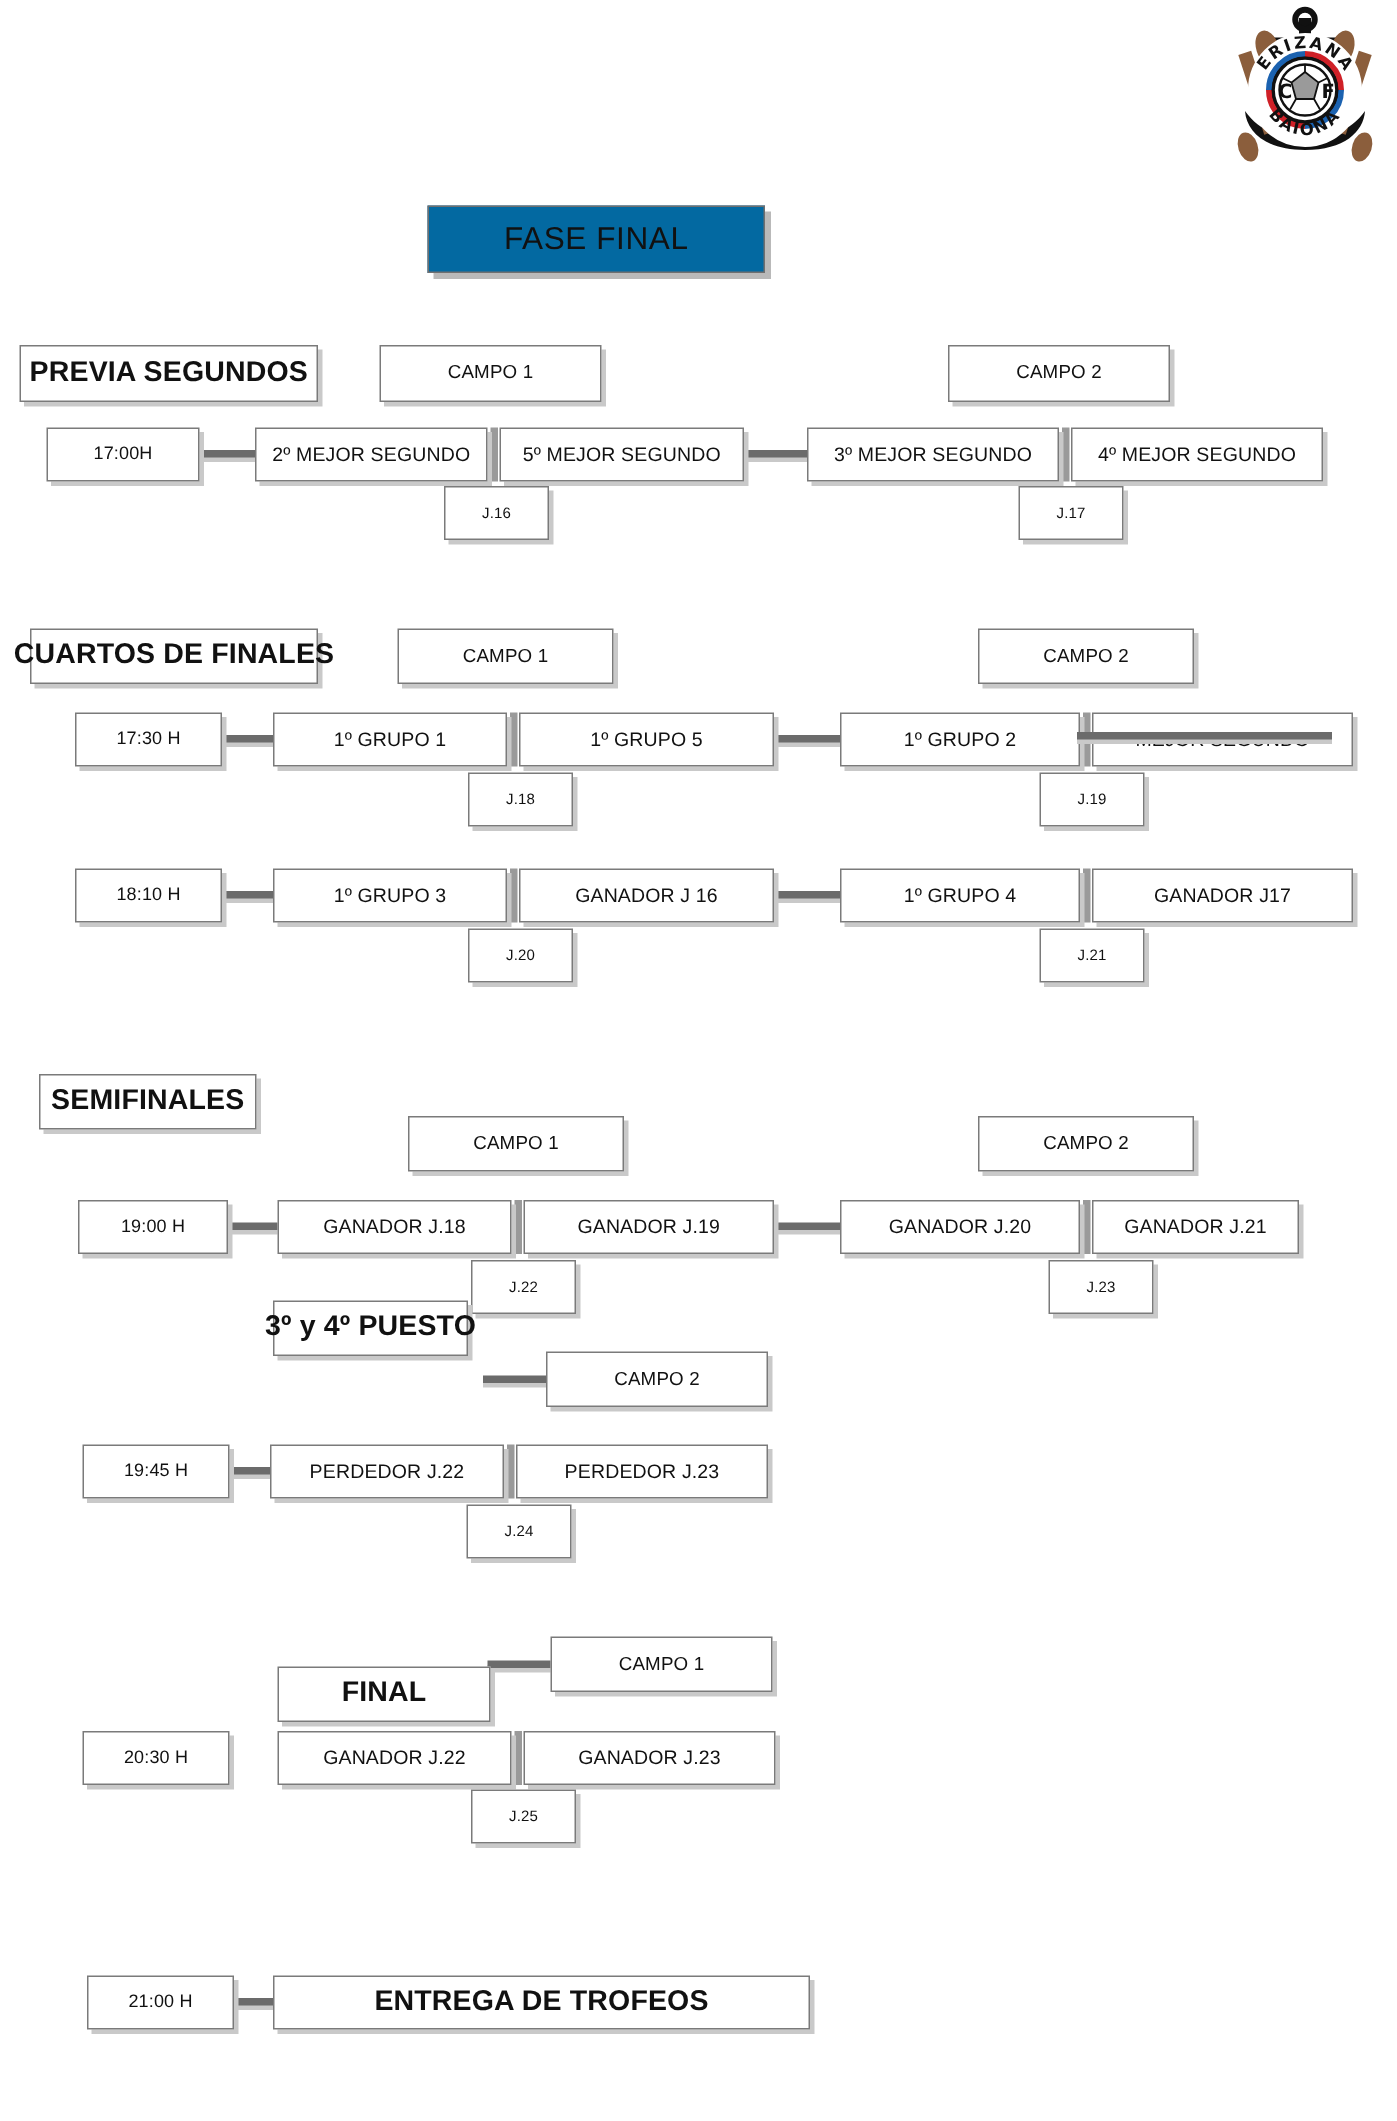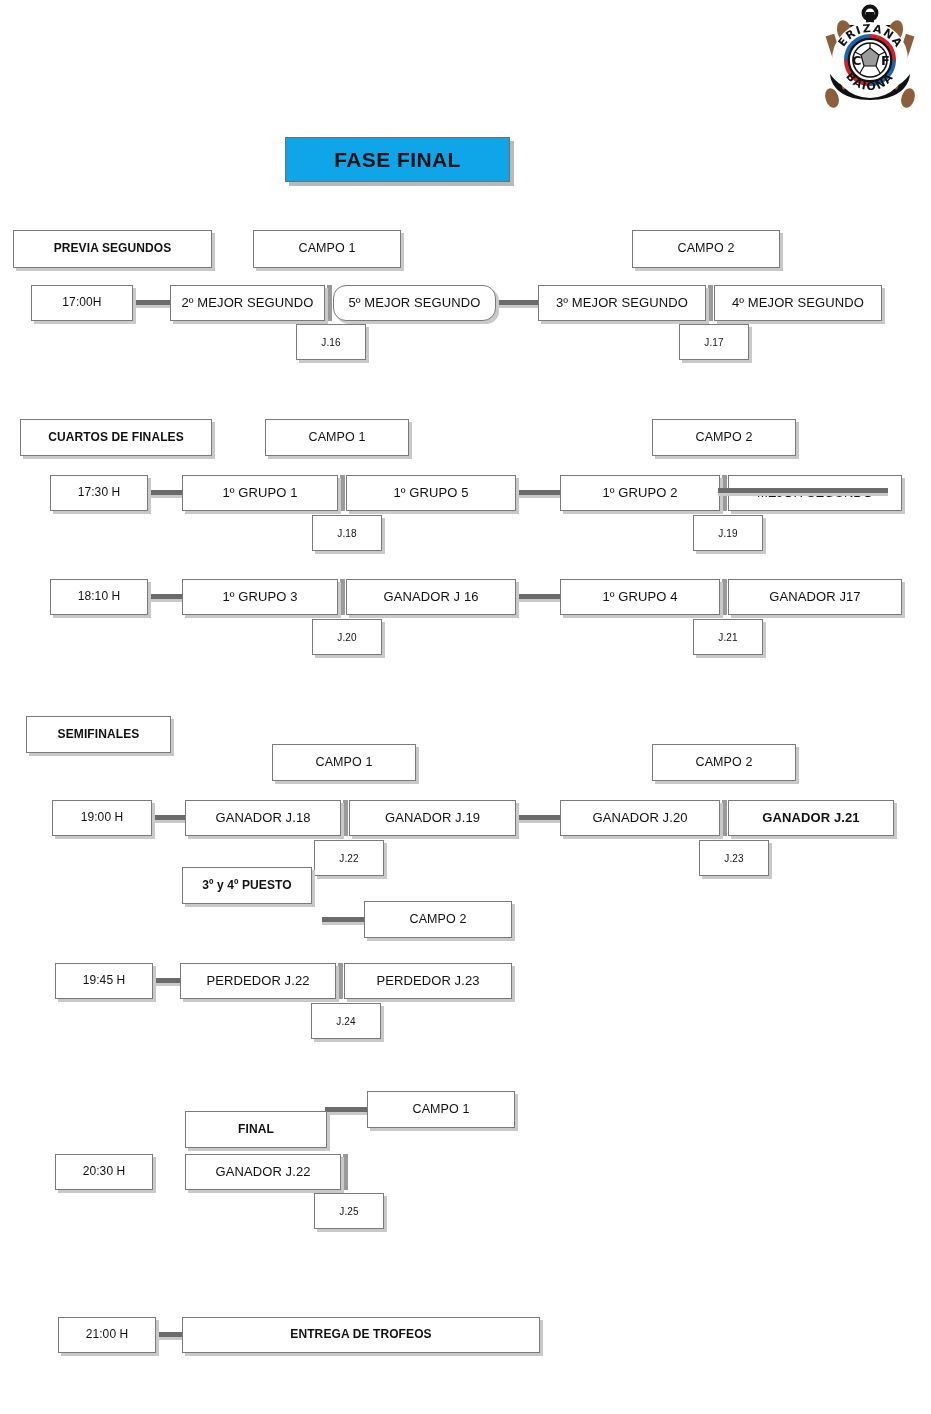--- a/index.html
+++ b/index.html
@@ -21,34 +21,34 @@
     border:1.6px solid #7a7a7a;
     box-shadow:3px 3px 0 0 #c9c9c9;
     display:flex;align-items:center;justify-content:center;
     text-align:center;
     font-size:12.5px;
     line-height:1.1;
     letter-spacing:.1px;
     white-space:nowrap;
     z-index:3;
   }
-  .box.bold{font-weight:bold;font-size:12px;}
+  .box.bold{font-weight:bold;font-size:19px;}
   .box.small{font-size:13px;}
   .box.time{font-size:12px;}
   .box.jbox{font-size:10px;}
 
   
   .banner{
     position:absolute;
     box-sizing:border-box;
-    background:#0ea5e9;
+    background:#0369a1;
     border:1.4px solid #6f6f6f;
     box-shadow:4px 4px 0 0 #b9b9b9;
     display:flex;align-items:center;justify-content:center;
-    font-weight:bold;font-size:21px;
+    font-weight:normal;font-size:21px;
     letter-spacing:.4px;
     z-index:3;
   }
 
   
   .hconn{
     position:absolute;
     height:5px;
     background:#6b6b6b;
     box-shadow:0 3px 0 0 #c9c9c9;
@@ -124,21 +124,21 @@
   <div class="banner" style="left:285px;top:137px;width:225px;height:45px;">FASE FINAL</div>
 
   <div class="box bold" style="left:13px;top:230px;width:199px;height:38px;">PREVIA SEGUNDOS</div>
   <div class="box" style="left:253px;top:230px;width:148px;height:38px;">CAMPO 1</div>
   <div class="box" style="left:632px;top:230px;width:148px;height:38px;">CAMPO 2</div>
 
   <div class="box time" style="left:31px;top:285px;width:102px;height:36px;">17:00H</div>
   <div class="hconn" style="left:131px;top:300px;width:41px;"></div>
   <div class="box small" style="left:170px;top:285px;width:155px;height:36px;">2º MEJOR SEGUNDO</div>
   <div class="vconn" style="left:327px;top:285px;height:36px;"></div>
-  <div class="box small" style="left:333px;top:285px;width:163px;height:36px;border-radius:13px;">5º MEJOR SEGUNDO</div>
+  <div class="box small" style="left:333px;top:285px;width:163px;height:36px;">5º MEJOR SEGUNDO</div>
   <div class="box jbox" style="left:296px;top:324px;width:70px;height:36px;">J.16</div>
 
   <div class="hconn" style="left:494px;top:300px;width:46px;"></div>
   <div class="box small" style="left:538px;top:285px;width:168px;height:36px;">3º MEJOR SEGUNDO</div>
   <div class="vconn" style="left:708px;top:285px;height:36px;"></div>
   <div class="box small" style="left:714px;top:285px;width:168px;height:36px;">4º MEJOR SEGUNDO</div>
   <div class="box jbox" style="left:679px;top:324px;width:70px;height:36px;">J.17</div>
 
   <div class="box bold" style="left:20px;top:419px;width:192px;height:37px;">CUARTOS DE FINALES</div>
   <div class="box" style="left:265px;top:419px;width:144px;height:37px;">CAMPO 1</div>
@@ -179,40 +179,41 @@
   <div class="box time" style="left:52px;top:800px;width:100px;height:36px;">19:00 H</div>
   <div class="hconn" style="left:150px;top:815px;width:38px;"></div>
   <div class="box small" style="left:185px;top:800px;width:156px;height:36px;">GANADOR J.18</div>
   <div class="vconn" style="left:343px;top:800px;height:36px;"></div>
   <div class="box small" style="left:349px;top:800px;width:167px;height:36px;">GANADOR J.19</div>
   <div class="box jbox" style="left:314px;top:840px;width:70px;height:36px;">J.22</div>
 
   <div class="hconn" style="left:514px;top:815px;width:48px;"></div>
   <div class="box small" style="left:560px;top:800px;width:160px;height:36px;">GANADOR J.20</div>
   <div class="vconn" style="left:722px;top:800px;height:36px;"></div>
-  <div class="box small" style="left:728px;top:800px;width:166px;height:36px;font-weight:bold;">GANADOR J.21</div>
+  <div class="box small" style="left:728px;top:800px;width:138px;height:36px;">GANADOR J.21</div>
   <div class="box jbox" style="left:699px;top:840px;width:70px;height:36px;">J.23</div>
 
   <div class="box bold" style="left:182px;top:867px;width:130px;height:37px;">3º y 4º PUESTO</div>
   <div class="hconn" style="left:322px;top:917px;width:44px;"></div>
   <div class="box" style="left:364px;top:901px;width:148px;height:37px;">CAMPO 2</div>
 
   <div class="box time" style="left:55px;top:963px;width:98px;height:36px;">19:45 H</div>
   <div class="hconn" style="left:151px;top:978px;width:32px;"></div>
   <div class="box small" style="left:180px;top:963px;width:156px;height:36px;">PERDEDOR J.22</div>
   <div class="vconn" style="left:338px;top:963px;height:36px;"></div>
   <div class="box small" style="left:344px;top:963px;width:168px;height:36px;">PERDEDOR J.23</div>
   <div class="box jbox" style="left:311px;top:1003px;width:70px;height:36px;">J.24</div>
 
   <div class="box bold" style="left:185px;top:1111px;width:142px;height:37px;">FINAL</div>
   <div class="hconn" style="left:325px;top:1107px;width:44px;"></div>
   <div class="box" style="left:367px;top:1091px;width:148px;height:37px;">CAMPO 1</div>
 
   <div class="box time" style="left:55px;top:1154px;width:98px;height:36px;">20:30 H</div>
   <div class="box small" style="left:185px;top:1154px;width:156px;height:36px;">GANADOR J.22</div>
   <div class="vconn" style="left:343px;top:1154px;height:36px;"></div>
+  <div class="box small" style="left:349px;top:1154px;width:168px;height:36px;">GANADOR J.23</div>
   <div class="box jbox" style="left:314px;top:1193px;width:70px;height:36px;">J.25</div>
 
   <div class="box time" style="left:58px;top:1317px;width:98px;height:36px;">21:00 H</div>
   <div class="hconn" style="left:154px;top:1332px;width:30px;"></div>
   <div class="box bold" style="left:182px;top:1317px;width:358px;height:36px;">ENTREGA DE TROFEOS</div>
 
 </div>
 
 </body></html>

